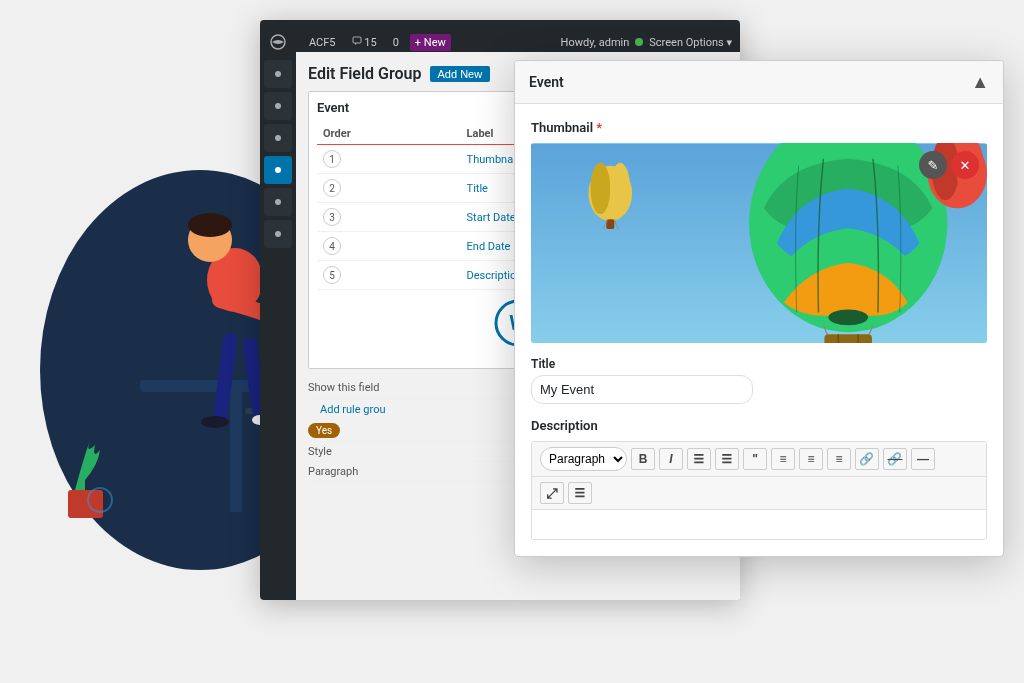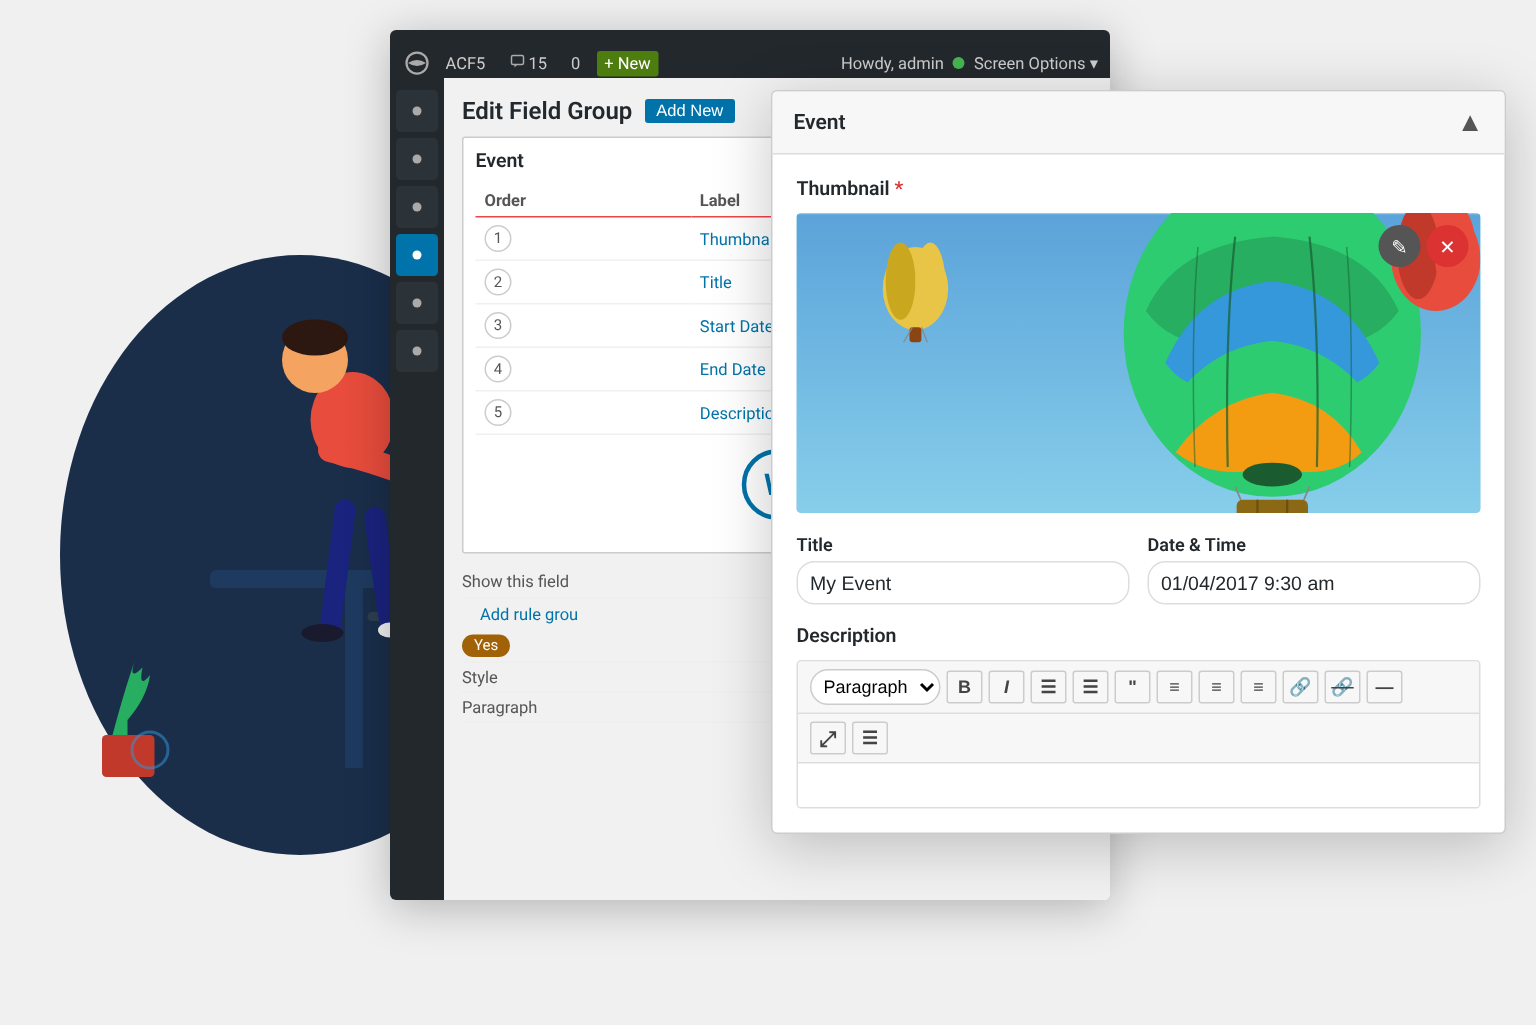--- a/index.html
+++ b/index.html
@@ -34,41 +34,41 @@
       overflow: hidden;
     }
 
     
     .wp-topbar {
       background: #23282d;
       height: 44px;
       display: flex;
       align-items: center;
       padding: 0 8px;
-      gap: 4px;
+      gap: 16px;
       justify-content: center;
     }
     .wp-topbar-logo {
       width: 20px;
       height: 20px;
       background: #23282d;
       display: flex; align-items: center; justify-content: center;
     }
     .wp-topbar-items {
       display: flex;
       gap: 6px;
       align-items: center;
     }
     .wp-topbar-item {
       color: #ccc;
       font-size: 11px;
       padding: 2px 5px;
     }
     .wp-topbar-item.active {
-      background: #4d7c0f;
+      background: #701a75;
       color: #fff;
       border-radius: 2px;
     }
     .wp-topbar-right {
       margin-left: auto;
       color: #ccc;
       font-size: 11px;
       display: flex;
       align-items: center;
       gap: 6px;
@@ -645,24 +645,20 @@
         <button class="acf-thumb-btn edit">✎</button>
         <button class="acf-thumb-btn remove">✕</button>
       </div>
     </div>
 
     <div class="acf-two-col">
       <div class="acf-field-group">
         <label>Title</label>
         <input class="acf-input" type="text" value="My Event" style="">
       </div>
-      <div class="acf-field-group">
-        <label>Date &amp; Time</label>
-        <input class="acf-input" type="text" value="01/04/2017 9:30 am" style="">
-      </div>
     </div>
 
     <div class="acf-desc-label">Description</div>
 
     <div class="acf-editor-toolbar">
 
 
       <div class="acf-editor-row2">
         <select class="acf-editor-select">
           <option>Paragraph</option>

